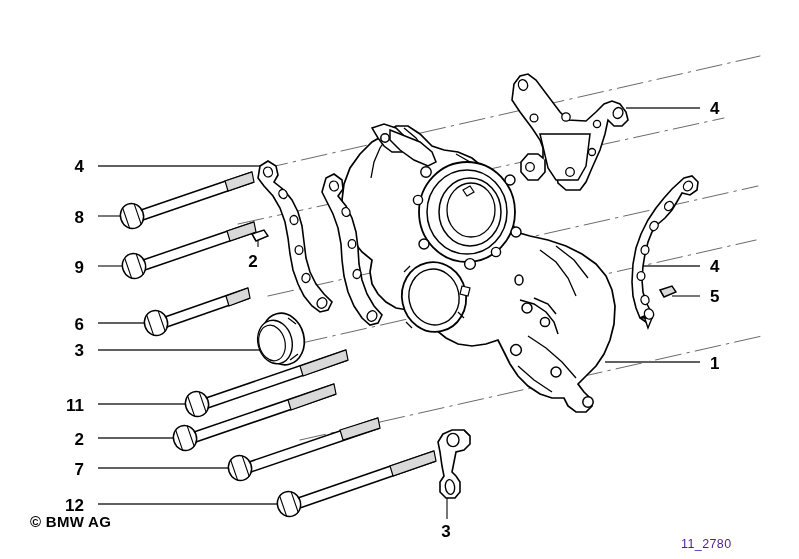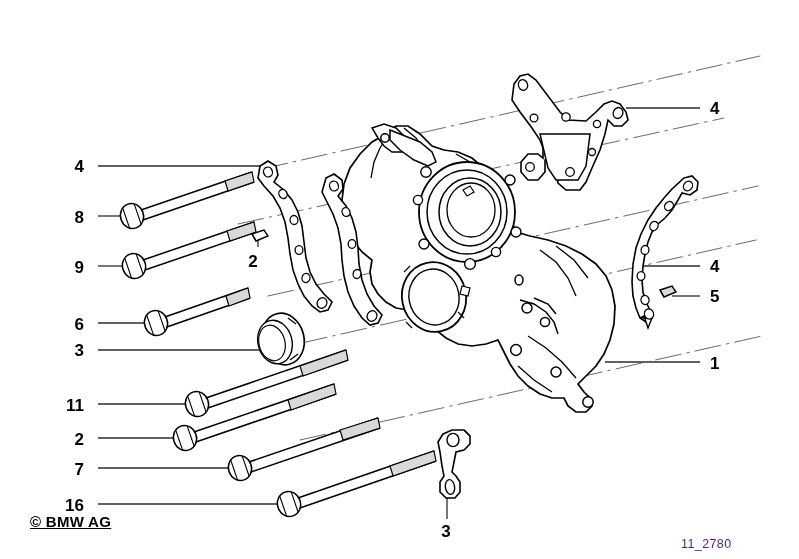--- a/index.html
+++ b/index.html
@@ -8,21 +8,21 @@
   #stage{position:absolute;inset:0;width:799px;height:559px;}
   svg{position:absolute;left:0;top:0;width:799px;height:559px;}
 
   .lbl{position:absolute;font-weight:bold;font-size:17px;line-height:17px;
        letter-spacing:0px;color:#000;white-space:nowrap;}
   .lbl.r{text-align:right;}
   .lbl.l{text-align:left;}
   .lbl.c{text-align:center;}
 
   #copyright{position:absolute;left:30px;top:513px;font-size:15px;
-             font-weight:bold;letter-spacing:.3px;white-space:nowrap;text-decoration:underline;}
+             font-weight:bold;letter-spacing:.3px;white-space:nowrap;}
   #refnum{position:absolute;left:681px;top:537px;font-size:12.5px;
           color:#4c1d95;letter-spacing:.4px;white-space:nowrap;}
 </style>
 </head>
 <body>
 
 <div id="stage">
 
 <svg viewBox="0 0 799 559" xmlns="http://www.w3.org/2000/svg">
   <defs>
@@ -295,21 +295,21 @@
 
 <div class="lbl r" style="left:44px;top:158px;width:40px;">4</div>
 <div class="lbl r" style="left:44px;top:209px;width:40px;">8</div>
 <div class="lbl r" style="left:44px;top:259px;width:40px;">9</div>
 <div class="lbl c" style="left:238px;top:253px;width:30px;">2</div>
 <div class="lbl r" style="left:44px;top:316px;width:40px;">6</div>
 <div class="lbl r" style="left:44px;top:342px;width:40px;">3</div>
 <div class="lbl r" style="left:36px;top:397px;width:48px;">11</div>
 <div class="lbl r" style="left:36px;top:431px;width:48px;">2</div>
 <div class="lbl r" style="left:44px;top:461px;width:40px;">7</div>
-<div class="lbl r" style="left:36px;top:497px;width:48px;">16</div>
+<div class="lbl r" style="left:36px;top:497px;width:48px;">12</div>
 <div class="lbl c" style="left:430px;top:523px;width:32px;">3</div>
 <div class="lbl l" style="left:710px;top:100px;width:40px;">4</div>
 <div class="lbl l" style="left:710px;top:258px;width:40px;">4</div>
 <div class="lbl l" style="left:710px;top:288px;width:40px;">5</div>
 <div class="lbl l" style="left:710px;top:355px;width:40px;">1</div>
 
 <div id="copyright">© BMW AG</div>
 <div id="refnum">11_2780</div>
 
 </div>

